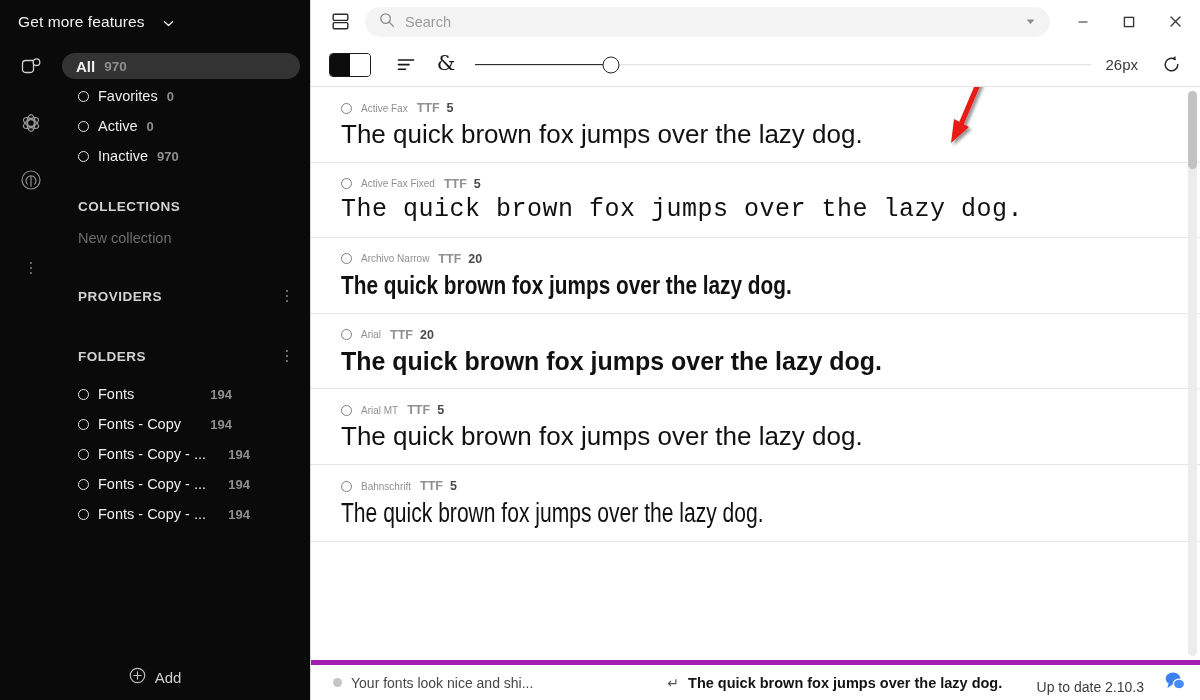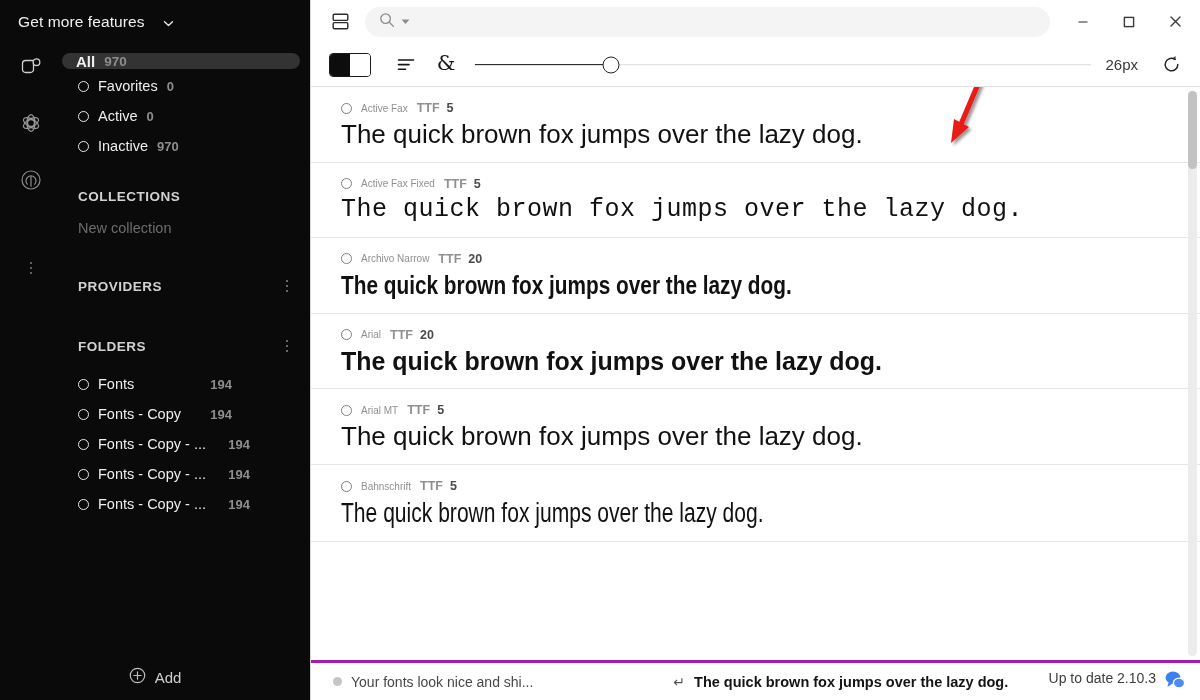--- a/index.html
+++ b/index.html
@@ -62,21 +62,21 @@
   }
   .rail-icon svg { display: block; }
 
   
   .nav-area {
     position: absolute;
     left: 62px; right: 0; top: 0;
   }
   .pill-all {
     margin: 9px 10px 2px 0;
-    height: 16px;
+    height: 26px;
     background: #333333;
     border-radius: 14px;
     display: flex;
     align-items: center;
     padding-left: 14px;
     gap: 9px;
     cursor: pointer;
   }
   .pill-all .lbl { color: #f2f2f2; font-size: 15px; font-weight: bold; }
   .pill-all .cnt { color: #8e8e8e; font-size: 13.5px; font-weight: bold; }
@@ -380,34 +380,34 @@
     cursor: grab;
   }
 
   
   .statusbar {
     height: 40px;
     flex: 0 0 40px;
     display: flex;
     align-items: center;
     background: #ffffff;
-    border-top: 3px solid #a21caf;
+    border-top: 5px solid #a21caf;
     padding: 0 14px 0 22px;
     gap: 10px;
   }
   .status-left { display: flex; align-items: center; gap: 9px; width: 300px; }
   .status-dot { width: 9px; height: 9px; border-radius: 50%; background: #c5c5c5; flex: 0 0 auto; }
   .status-left .txt { color: #474747; font-size: 14px; white-space: nowrap; overflow: hidden; }
   .status-mid { flex: 1 1 auto; display: flex; align-items: center; justify-content: center; gap: 9px; }
   .enter-key { color: #565656; font-size: 14px; }
   .status-mid .txt {
     color: #141414; font-size: 14.5px; font-weight: bold;
     font-family: "Liberation Sans Narrow", "Liberation Sans", sans-serif;
   }
-  .status-right { display: flex; align-items: flex-start; gap: 8px; }
+  .status-right { display: flex; align-items: flex-end; gap: 20px; }
   .status-right .txt { color: #3d3d3d; font-size: 14px; white-space: nowrap; }
 
   
   .watermark {
     position: absolute;
     left: 485px; top: 300px;
     width: 230px; height: 100px;
     pointer-events: none;
     opacity: 0.30;
     z-index: 5;
@@ -570,20 +570,21 @@
         </svg>
       </div>
 
       <div class="searchbar">
         <span>
           <svg width="16" height="16" viewBox="0 0 16 16">
             <circle cx="6.6" cy="6.6" r="4.8" fill="none" stroke="#8c8c8c" stroke-width="1.3"></circle>
             <path d="M10.3 10.3 L14.4 14.4" stroke="#8c8c8c" stroke-width="1.3" stroke-linecap="round"></path>
           </svg>
         </span>
+        <input class="search-input" type="text" placeholder="Search" style="">
         <span class="search-caret">
           <svg width="13" height="13" viewBox="0 0 13 13">
               <path d="M2.6 4.6 L6.5 9 L10.4 4.6 Z" fill="#8d8d8d"></path>
             </svg>
         </span>
       </div>
 
       <div class="wincontrols">
         <div class="wbtn">
           <svg width="14" height="14" viewBox="0 0 14 14">

